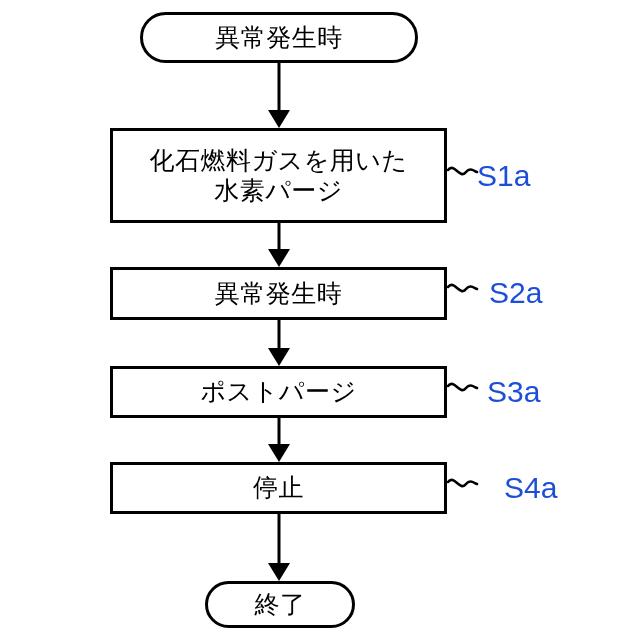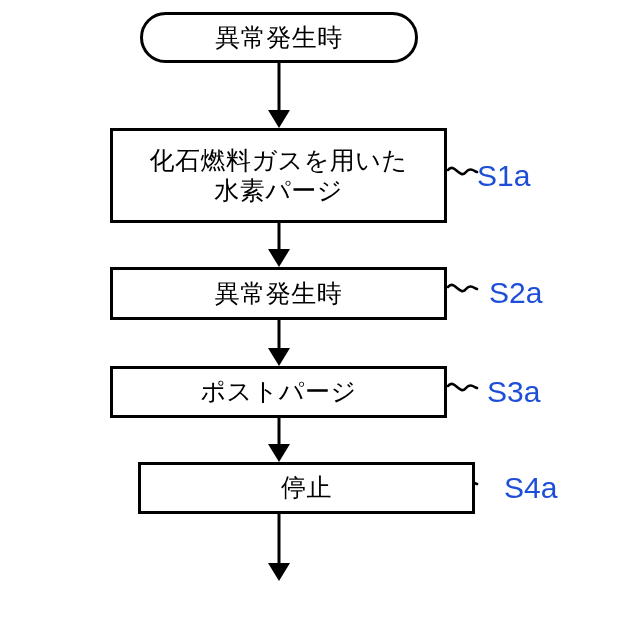--- a/index.html
+++ b/index.html
@@ -64,21 +64,21 @@
     left: 110px; top: 267px; width: 337px; height: 53px;
   }
   #node-s2a .node-label { font-size: 25px; }
 
   #node-s3a {
     left: 110px; top: 366px; width: 337px; height: 52px;
   }
   #node-s3a .node-label { font-size: 25px; }
 
   #node-s4a {
-    left: 110px; top: 462px; width: 337px; height: 52px; margin-left: 28px;
+    left: 110px; top: 462px; width: 337px; height: 52px;
   }
   #node-s4a .node-label { font-size: 25px; }
 
   #node-end {
     left: 205px; top: 581px; width: 150px; height: 47px;
   }
   #node-end .node-label { font-size: 25px; }
 
   
   .step-label {
@@ -158,14 +158,17 @@
   <div class="node" id="node-s3a">
     <span class="node-label">ポストパージ</span>
   </div>
   <span class="step-label" id="step-label-s3a">S3a</span>
 
   <div class="node" id="node-s4a">
     <span class="node-label">停止</span>
   </div>
   <span class="step-label" id="step-label-s4a">S4a</span>
 
+  <div class="node terminal" id="node-end">
+    <span class="node-label">終了</span>
+  </div>
 
 </div>
 
 </body></html>

